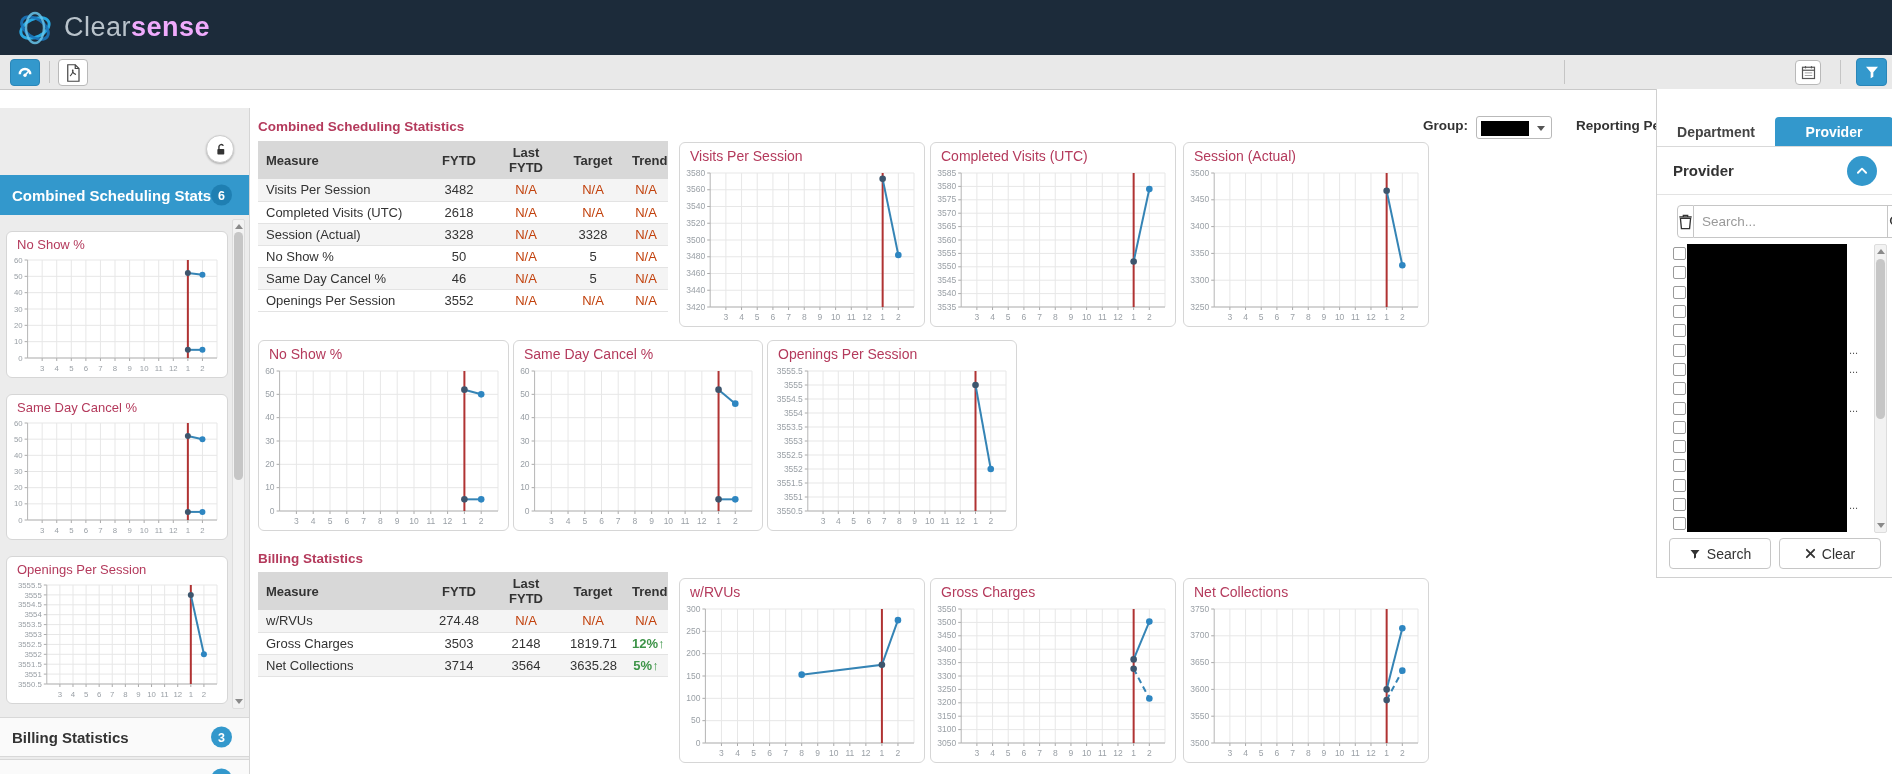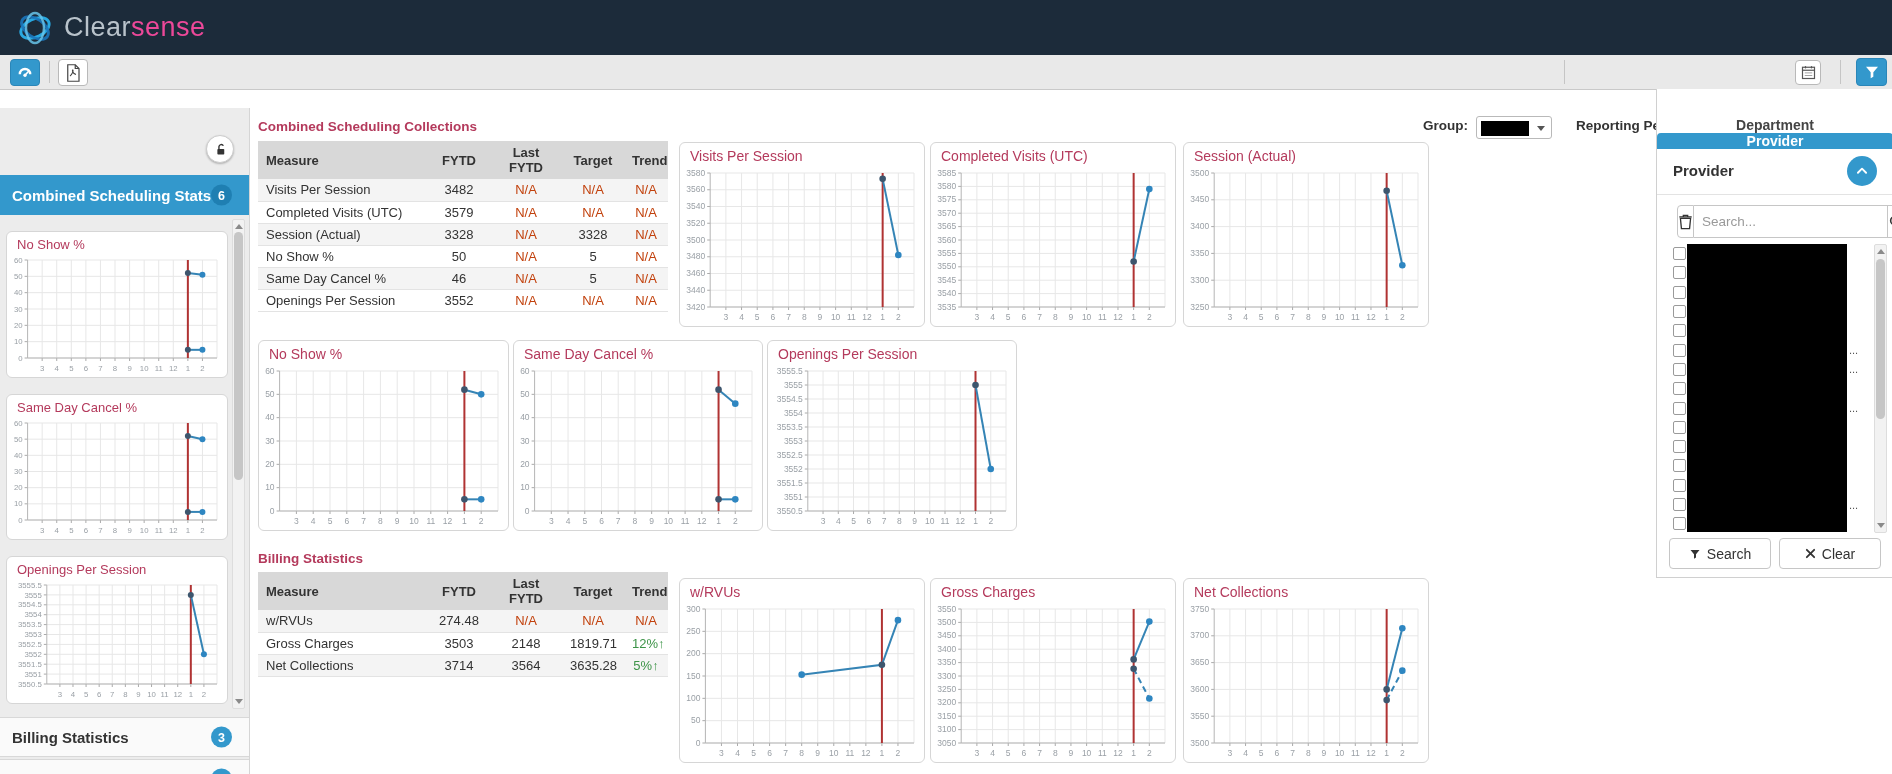--- a/index.html
+++ b/index.html
@@ -5,21 +5,21 @@
   * { margin:0; padding:0; box-sizing:border-box; }
   body { background:#fff; font-family:"Liberation Sans", sans-serif; }
   .screen { position:relative; width:1892px; height:774px; background:#fff; overflow:hidden; }
 
   
   .navbar { position:absolute; left:0; top:0; width:1892px; height:55px;
             background:var(--navbar-bg,#1c2b3a); display:flex; align-items:center; }
   .logo { display:flex; align-items:center; gap:8px; margin-left:14px; }
   .logo-text { font-size:27px; letter-spacing:.5px; }
   .logo-clear { color:#b9c3cb; font-weight:300; }
-  .logo-sense { color:#ec4899; font-weight:400; }
+  .logo-sense { color:#f0abfc; font-weight:700; }
 
   
   .toolbar { position:absolute; left:0; top:55px; width:1892px; height:35px;
              background:#e9e9e9; border-bottom:1px solid #c9c9c9; }
   .tb-btn { position:absolute; border-radius:4px; display:flex; align-items:center; justify-content:center; cursor:pointer; }
   .tb-btn.primary { background:var(--accent-blue,#3398cc); border:1px solid #2a86b8; }
   .tb-btn.plain { background:#fff; border:1px solid #b9b9b9; }
   .tb-sep { position:absolute; width:1px; background:#c5c5c5; }
   .tb-label { position:absolute; font-size:13.5px; font-weight:bold; color:#333; top:63px; }
   .tb-select { position:absolute; left:1476px; top:61px; width:76px; height:23px; background:#fff;
@@ -65,27 +65,27 @@
 
   
   .section-title { position:absolute; font-size:13.5px; color:var(--title-crimson,#b43a5c); font-weight:bold; }
   table.stats { position:absolute; border-collapse:collapse; font-size:13px; color:#333; table-layout:fixed; }
   table.stats th { background:#d8d8d8; font-weight:bold; text-align:left; padding:4px 8px; height:24px; }
   table.stats th.num { text-align:center; }
   table.stats td { padding:3px 8px; height:22px; border-bottom:1px solid #e3e3e3; }
   table.stats td.num { text-align:center;margin-top:26px; }
   table.stats tbody tr:nth-child(odd) { background:#f4f4f4; }
   table.stats td.na { color:#c2410c; }
-  table.stats td.up { color:var(--trend-green,#3d9448); font-weight:normal; }
+  table.stats td.up { color:var(--trend-green,#3d9448); font-weight:bold; }
   col.c-measure{width:170px;} col.c-fytd{width:62px;} col.c-lastfytd{width:72px;} col.c-target{width:62px;} col.c-trend{width:44px;}
 
   
   .filter-card { position:absolute; left:1656px; top:89px; width:236px; height:489px; background:#fff;
                  border-left:1px solid #d0d0d0; border-bottom:1px solid #d0d0d0; }
-  .ftabs { position:absolute; left:0; top:28px; width:236px; height:30px; border-bottom:1px solid #d9d9d9; display:flex;flex-direction:column; }
+  .ftabs { position:absolute; left:0; top:28px; width:236px; height:30px; border-bottom:1px solid #d9d9d9; display:flex; }
   .ftab { flex:1; display:flex; align-items:center; justify-content:center; font-size:14px; font-weight:bold;
           color:#444; cursor:pointer; }
   .ftab.active { background:var(--accent-blue,#3398cc); color:#fff; border-radius:4px 4px 0 0; }
   .fhead { position:absolute; left:0; top:58px; width:236px; height:48px; border-bottom:1px solid #e3e3e3; }
   .fhead .t { position:absolute; left:16px; top:15px; font-size:15px; font-weight:bold; color:#333; }
   .collapse-btn { position:absolute; right:16px; top:9px; width:30px; height:30px; border-radius:50%;
                   background:var(--accent-blue,#3398cc); display:flex; align-items:center; justify-content:center; cursor:pointer; }
   .search-row { position:absolute; left:12px; top:116px; width:212px; height:33px; display:flex;padding-left:8px; }
   .seg { border:1px solid #c6c6c6; background:#fff; display:flex; align-items:center; justify-content:center; }
   .seg.trash { width:33px; border-radius:4px 0 0 4px; cursor:pointer; }
@@ -424,21 +424,21 @@
       <span class="lbl">Billing Statistics</span>
       <span class="badge blue">3</span>
     </div>
     <div class="side-item plain" style="top:651px;">
       <span class="lbl">Billing Payor &amp; Service Mix</span>
       <span class="badge blue">3</span>
     </div>
   </aside>
 
   <main>
-    <div class="section-title" style="left:258px; top:119px;">Combined Scheduling Collections</div>
+    <div class="section-title" style="left:258px; top:119px;">Combined Scheduling Statistics</div>
     <table class="stats" style="left:258px; top:141px; width:410px;">
       <colgroup>
           <col class="c-measure">
           <col class="c-fytd">
           <col class="c-lastfytd">
           <col class="c-target">
           <col class="c-trend">
         </colgroup>
     <thead>
           <tr>
@@ -452,21 +452,21 @@
         <tbody>
           <tr>
             <td>Visits Per Session</td>
             <td class="num">3482</td>
             <td class="num na">N/A</td>
             <td class="num na">N/A</td>
             <td class="num na">N/A</td>
           </tr>
           <tr>
             <td>Completed Visits (UTC)</td>
-            <td class="num">3579</td>
+            <td class="num">2618</td>
             <td class="num na">N/A</td>
             <td class="num na">N/A</td>
             <td class="num na">N/A</td>
           </tr>
           <tr>
             <td>Session (Actual)</td>
             <td class="num">3328</td>
             <td class="num na">N/A</td>
             <td class="num">3328</td>
             <td class="num na">N/A</td>

